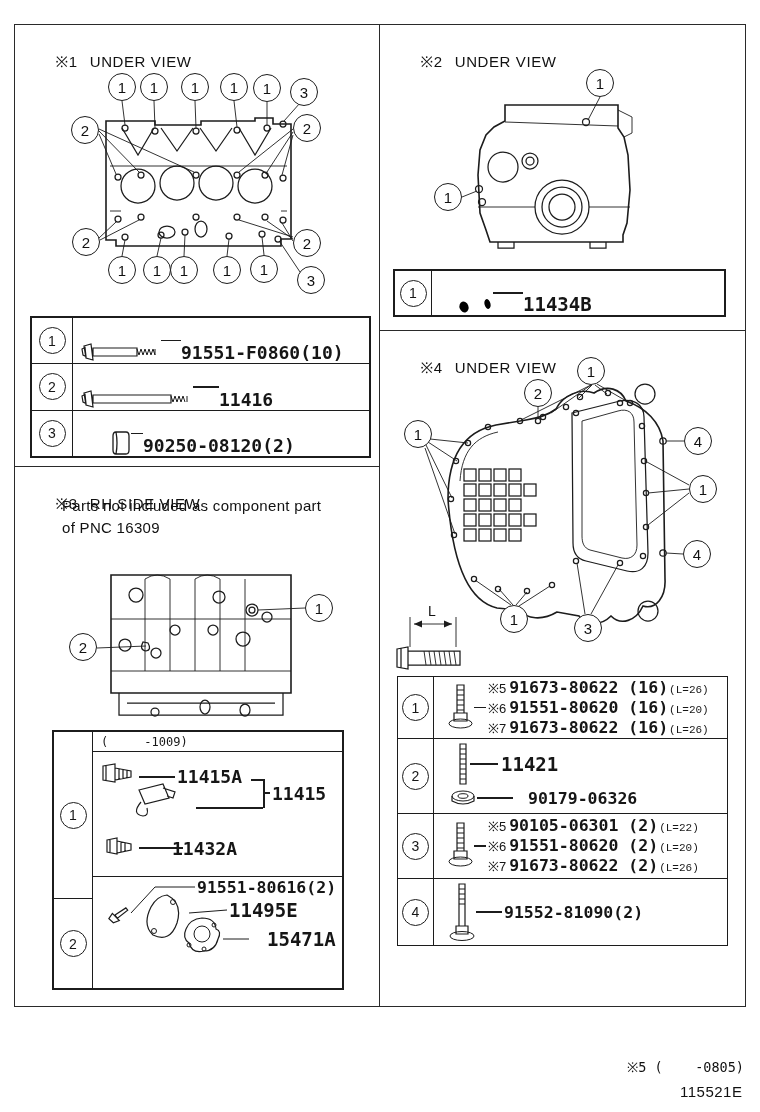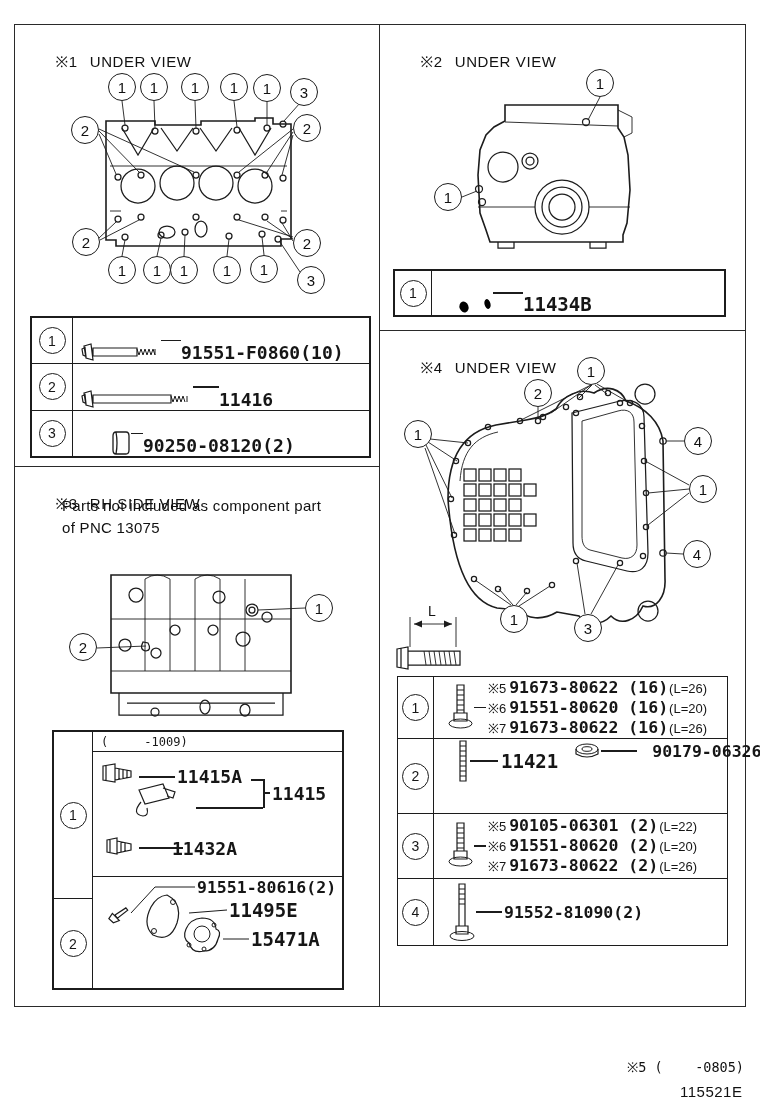--- a/index.html
+++ b/index.html
@@ -28,21 +28,21 @@
   .pn19{font-family:"DejaVu Sans Mono","Liberation Mono",monospace;font-weight:bold;font-size:19px;white-space:pre}
   .pn16{font-family:"DejaVu Sans Mono","Liberation Mono",monospace;font-weight:bold;font-size:16.5px;white-space:pre}
   .icon{flex:0 0 auto}
   
   .p4row{display:flex;border-bottom:1.8px solid #1c1c1c}
   .p4row:last-child{border-bottom:none}
   .numcell4{border-right:1.5px solid #1c1c1c;display:flex;align-items:center;justify-content:center;flex:0 0 36px}
   .p4content{flex:1;display:flex;align-items:center}
   .l4{display:flex;align-items:baseline;height:20px}
   .note{font-size:13px;margin-right:3px;white-space:pre}
-  .len{font-family:Liberation Sans, sans-serif;font-size:13px;margin-left:1px;white-space:pre}
+  .len{font-family:Liberation Mono, monospace;font-size:11px;margin-left:1px;white-space:pre}
   
   .p3table{flex-direction:row}
   .p3col{flex:0 0 39px;border-right:1.5px solid #1c1c1c;display:flex;flex-direction:column}
   .p3col .cwrap{display:flex;align-items:center;justify-content:center}
   .p3main{flex:1;display:flex;flex-direction:column}
   .period{height:20px;line-height:20px;padding-left:8px;font-size:12px;border-bottom:1.5px solid #1c1c1c;font-family:"DejaVu Sans Mono","Liberation Mono",monospace;white-space:pre}
   .period2{border-top:1.5px solid #1c1c1c;height:22px;line-height:22px}
   .abs{position:absolute}
   .dimL{position:absolute;font-size:14px;color:#111}
   .footnotes{position:absolute;left:627px;top:1012px;font-family:"DejaVu Sans Mono","Liberation Mono",monospace;font-size:13.5px;line-height:22px;white-space:pre;color:#111}
@@ -223,21 +223,21 @@
       <path class="thin" d="M290,141 L243,143 M82,181 L131,179"></path>
     </svg>
     <div class="callout-layer">
         <div class="callout" style="left: 304px; top: 141px;">1</div>
         <div class="callout" style="left: 68px; top: 180px;">2</div>
       </div>
     <div class="panel-header">
       <span class="ref">※3</span><span>RH SIDE VIEW</span>
     </div>
     <div class="p3note" style="top:30px">Parts not included as component part</div>
-    <div class="p3note" style="top:52px">of PNC 13075</div>
+    <div class="p3note" style="top:52px">of PNC 16309</div>
 
     <div class="ptable p3table" style="left:37px;top:263px;width:292px;height:260px">
       <div class="p3col">
         <div class="cwrap" style="height:167px;border-bottom:1.8px solid #1c1c1c">
             <div class="numcircle">1</div>
           </div>
         <div class="cwrap" style="flex:1">
             <div class="numcircle">2</div>
           </div>
       </div>
@@ -281,21 +281,21 @@
           </svg>
           <svg class="abs" style="left:88px;top:38px" width="42" height="42" viewBox="0 0 42 42">
             <path stroke="#1c1c1c" fill="none" stroke-width="1.2" d="M21,3 Q34,3 35,14 Q41,16 37,24 Q34,36 23,36 Q11,39 8,28 Q1,23 5,14 Q9,4 21,3 Z"></path>
             <circle stroke="#1c1c1c" fill="none" cx="21" cy="19" r="8"></circle>
             <circle stroke="#1c1c1c" fill="none" cx="33" cy="10" r="2"></circle>
               <circle stroke="#1c1c1c" fill="none" cx="8" cy="30" r="2"></circle>
               <circle stroke="#1c1c1c" fill="none" cx="23" cy="34" r="2"></circle>
           </svg>
           <div class="pn16 abs" style="left:104px;top:1px">91551-80616(2)</div>
           <div class="pn19 abs" style="left:136px;top:22px">11495E</div>
-          <div class="pn19 abs" style="left:158px;top:51px">15471A</div>
+          <div class="pn19 abs" style="left:174px;top:51px">15471A</div>
         </div>
       </div>
     </div>
   </section>
 
   <section class="panel" style="left:379px;top:330px;width:367px;height:677px">
     <svg class="drawing" width="367" height="677" viewBox="0 0 367 677">
       <path class="thick" d="M68,168 C68,122 86,100 116,94 L146,89 C159,87 168,84 176,78 C183,64 200,57 214,62 C227,53 241,58 246,70 C266,77 280,91 283,110 L285,248 C286,266 276,279 263,275 C256,290 241,295 231,285 C221,295 206,295 199,285 L177,281 C162,290 147,288 139,279 L117,277 C92,271 73,240 68,168 Z"></path>
       <path class="thin" d="M80,150 C82,120 95,106 118,101"></path>
       <circle cx="265" cy="63" r="10"></circle>
@@ -411,21 +411,21 @@
                 <span class="len">(L=26)</span>
               </div>
           </div>
         </div>
       </div>
 
       <div class="p4row" style="height:75px">
         <div class="numcell4">
             <div class="numcircle">2</div>
           </div>
-        <div class="p4content" style="flex-direction:row;align-items:stretch;justify-content:center">
+        <div class="p4content" style="flex-direction:column;align-items:stretch;justify-content:center">
           <div style="display:flex;align-items:center;height:44px">
             <svg class="icon" width="14" height="44" viewBox="0 0 14 44" style="margin-left:22px">
               <path stroke="#1c1c1c" fill="none" stroke-width="1.2" d="M4,2 h6 v40 h-6 Z M4,7 h6 M4,12 h6 M4,17 h6 M4,22 h6 M4,27 h6 M4,32 h6 M4,37 h6"></path>
             </svg>
             <div class="lead" style="width:28px;height:2.5px"></div>
             <div class="pn19" style="margin-left:3px">11421</div>
           </div>
           <div style="display:flex;align-items:center;height:24px">
             <svg class="icon" width="28" height="19" viewBox="0 0 28 19" style="margin-left:15px">
               <ellipse stroke="#1c1c1c" fill="none" cx="14" cy="7" rx="11" ry="5"></ellipse>

